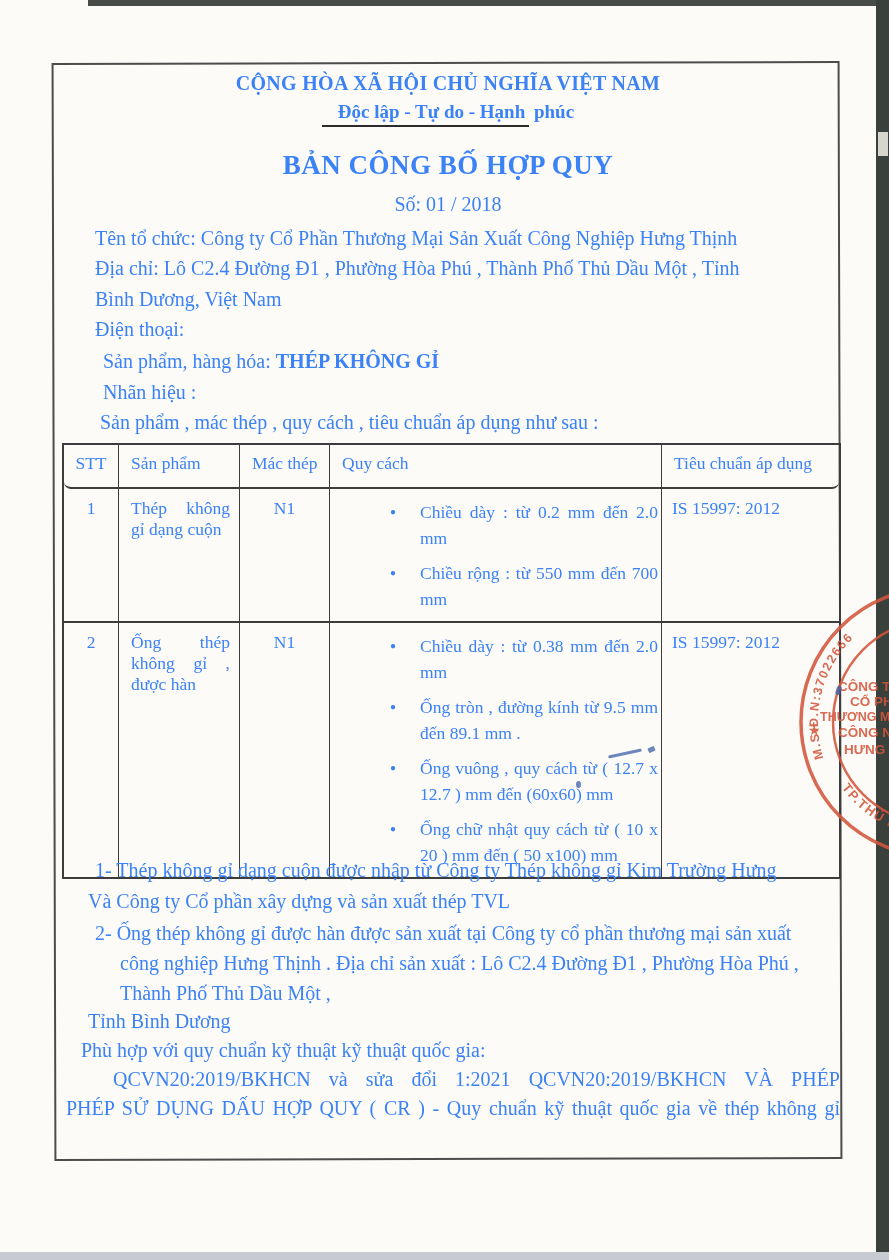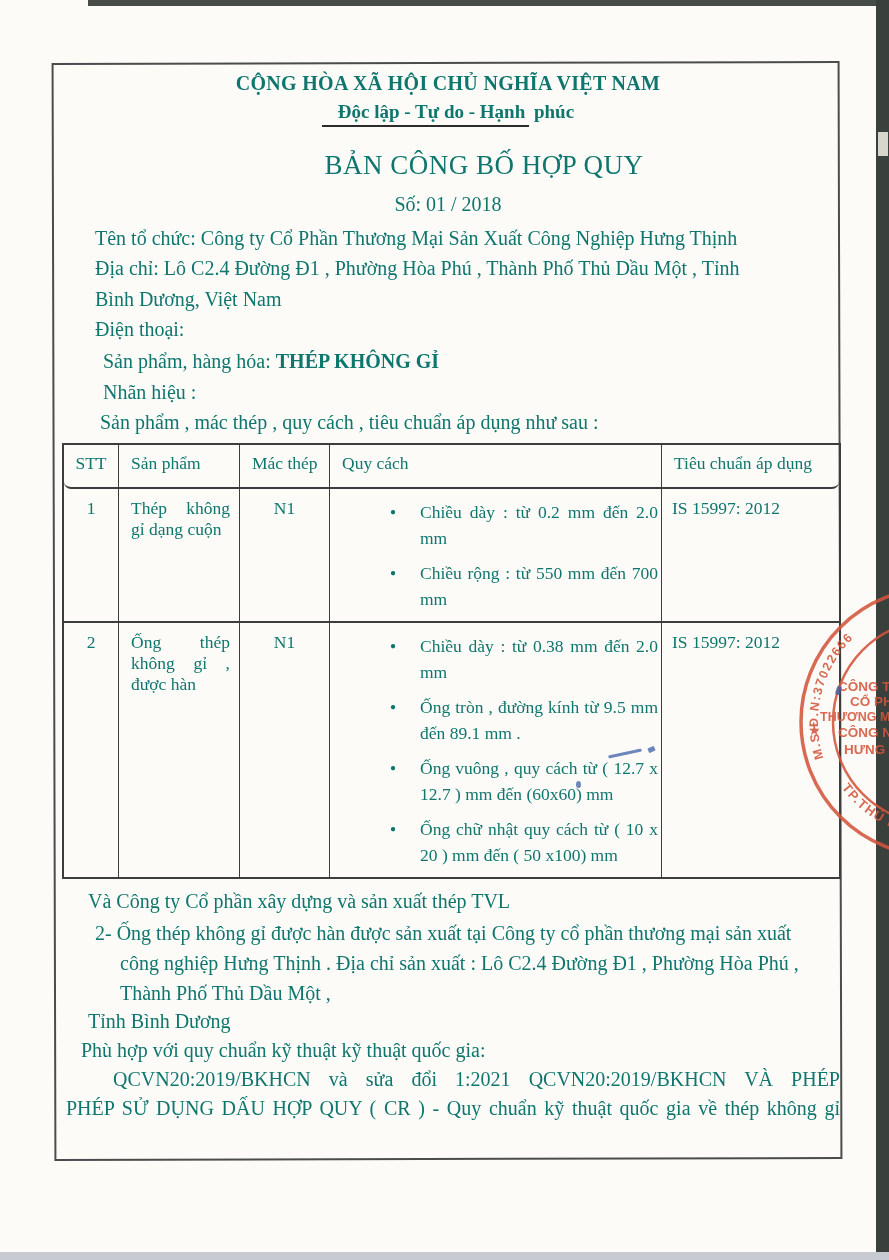--- a/index.html
+++ b/index.html
@@ -2,35 +2,35 @@
 <html lang="vi"><head>
 <meta charset="utf-8">
 <style>
   html,body{margin:0;padding:0;background:#e8e8e8;}
   .sheet{
     position:relative;
     width:889px;height:1260px;
     background:#fcfbf8;
     overflow:hidden;
     font-family:"Liberation Serif","DejaVu Serif",serif;
-    color:#0f766e;
+    color:#3b82f6;
   }
   
   .scan-top-bar{position:absolute;left:88px;top:0;width:801px;height:6px;background:#474c48;}
   .scan-right-strip{position:absolute;right:0;top:0;width:13px;height:1260px;background:#3a403c;}
   .scan-right-notch{position:absolute;right:1px;top:132px;width:10px;height:24px;background:#d7d6cd;}
   .scan-bottom-bar{position:absolute;left:0;bottom:0;width:889px;height:8px;background:#c7cbd1;}
   
   .frame{position:absolute;left:53px;top:62px;width:788px;height:1098px;border:2px solid #4c4c4c;box-sizing:border-box;transform:rotate(-0.15deg);}
   
   .center-line{position:absolute;left:53px;width:790px;text-align:center;white-space:nowrap;}
   .country{top:72px;font-weight:bold;font-size:20px;letter-spacing:.3px;}
   .motto{top:101px;font-weight:bold;font-size:19px;}
   .motto-u{border-bottom:2px solid #2b2b2b;padding:0 4px 3px 16px;}
-  .title{top:150px;font-weight:normal;font-size:27px;letter-spacing:.5px;margin:0;padding-left:36px;}
+  .title{top:150px;font-weight:bold;font-size:27px;letter-spacing:.5px;margin:0;}
   .doc-number{top:193px;font-size:20px;}
   
   .line{position:absolute;font-size:20px;white-space:nowrap;}
   .il0{left:95px;top:227px;}
   .il1{left:95px;top:257px;}
   .il2{left:95px;top:288px;}
   .il3{left:95px;top:318px;}
   .product-line{left:103px;top:350px;}
   .brand-line{left:103px;top:381px;}
   .intro-line{left:100px;top:411px;}
@@ -128,20 +128,21 @@
           <li>Chiều dày : từ 0.38 mm đến 2.0 mm</li>
           <li>Ống tròn , đường kính từ 9.5 mm đến 89.1 mm .</li>
           <li>Ống vuông , quy cách từ ( 12.7 x 12.7 ) mm đến (60x60) mm</li>
           <li>Ống chữ nhật quy cách từ ( 10 x 20 ) mm đến ( 50 x100) mm</li>
         </ul>
       </div>
       <div class="t-cell c-std">IS 15997: 2012</div>
     </div>
   </div>
 
+  <div class="note nl0">1-  Thép không gỉ dạng cuộn được nhập từ Công ty Thép không gỉ Kim Trường Hưng</div>
   <div class="note nl1">Và Công ty Cổ phần xây dựng và sản xuất thép TVL</div>
   <div class="note nl2">2-  Ống thép không gỉ được hàn được sản xuất tại Công ty cổ phần thương mại sản xuất</div>
   <div class="note nl3">công nghiệp Hưng Thịnh . Địa chỉ sản xuất : Lô C2.4 Đường Đ1 , Phường Hòa Phú ,</div>
   <div class="note nl4">Thành Phố Thủ Dầu Một ,</div>
   <div class="note nl5">Tỉnh Bình Dương</div>
   <div class="note nl6">Phù hợp với quy chuẩn kỹ thuật kỹ thuật quốc gia:</div>
   <div class="note nl7">QCVN20:2019/BKHCN và sửa đổi 1:2021 QCVN20:2019/BKHCN VÀ PHÉP</div>
   <div class="note nl8">PHÉP SỬ DỤNG DẤU HỢP QUY ( CR ) -  Quy chuẩn kỹ thuật quốc gia về thép không gỉ</div>
 
   <svg class="stamp" width="109" height="310" viewBox="0 0 109 310">

